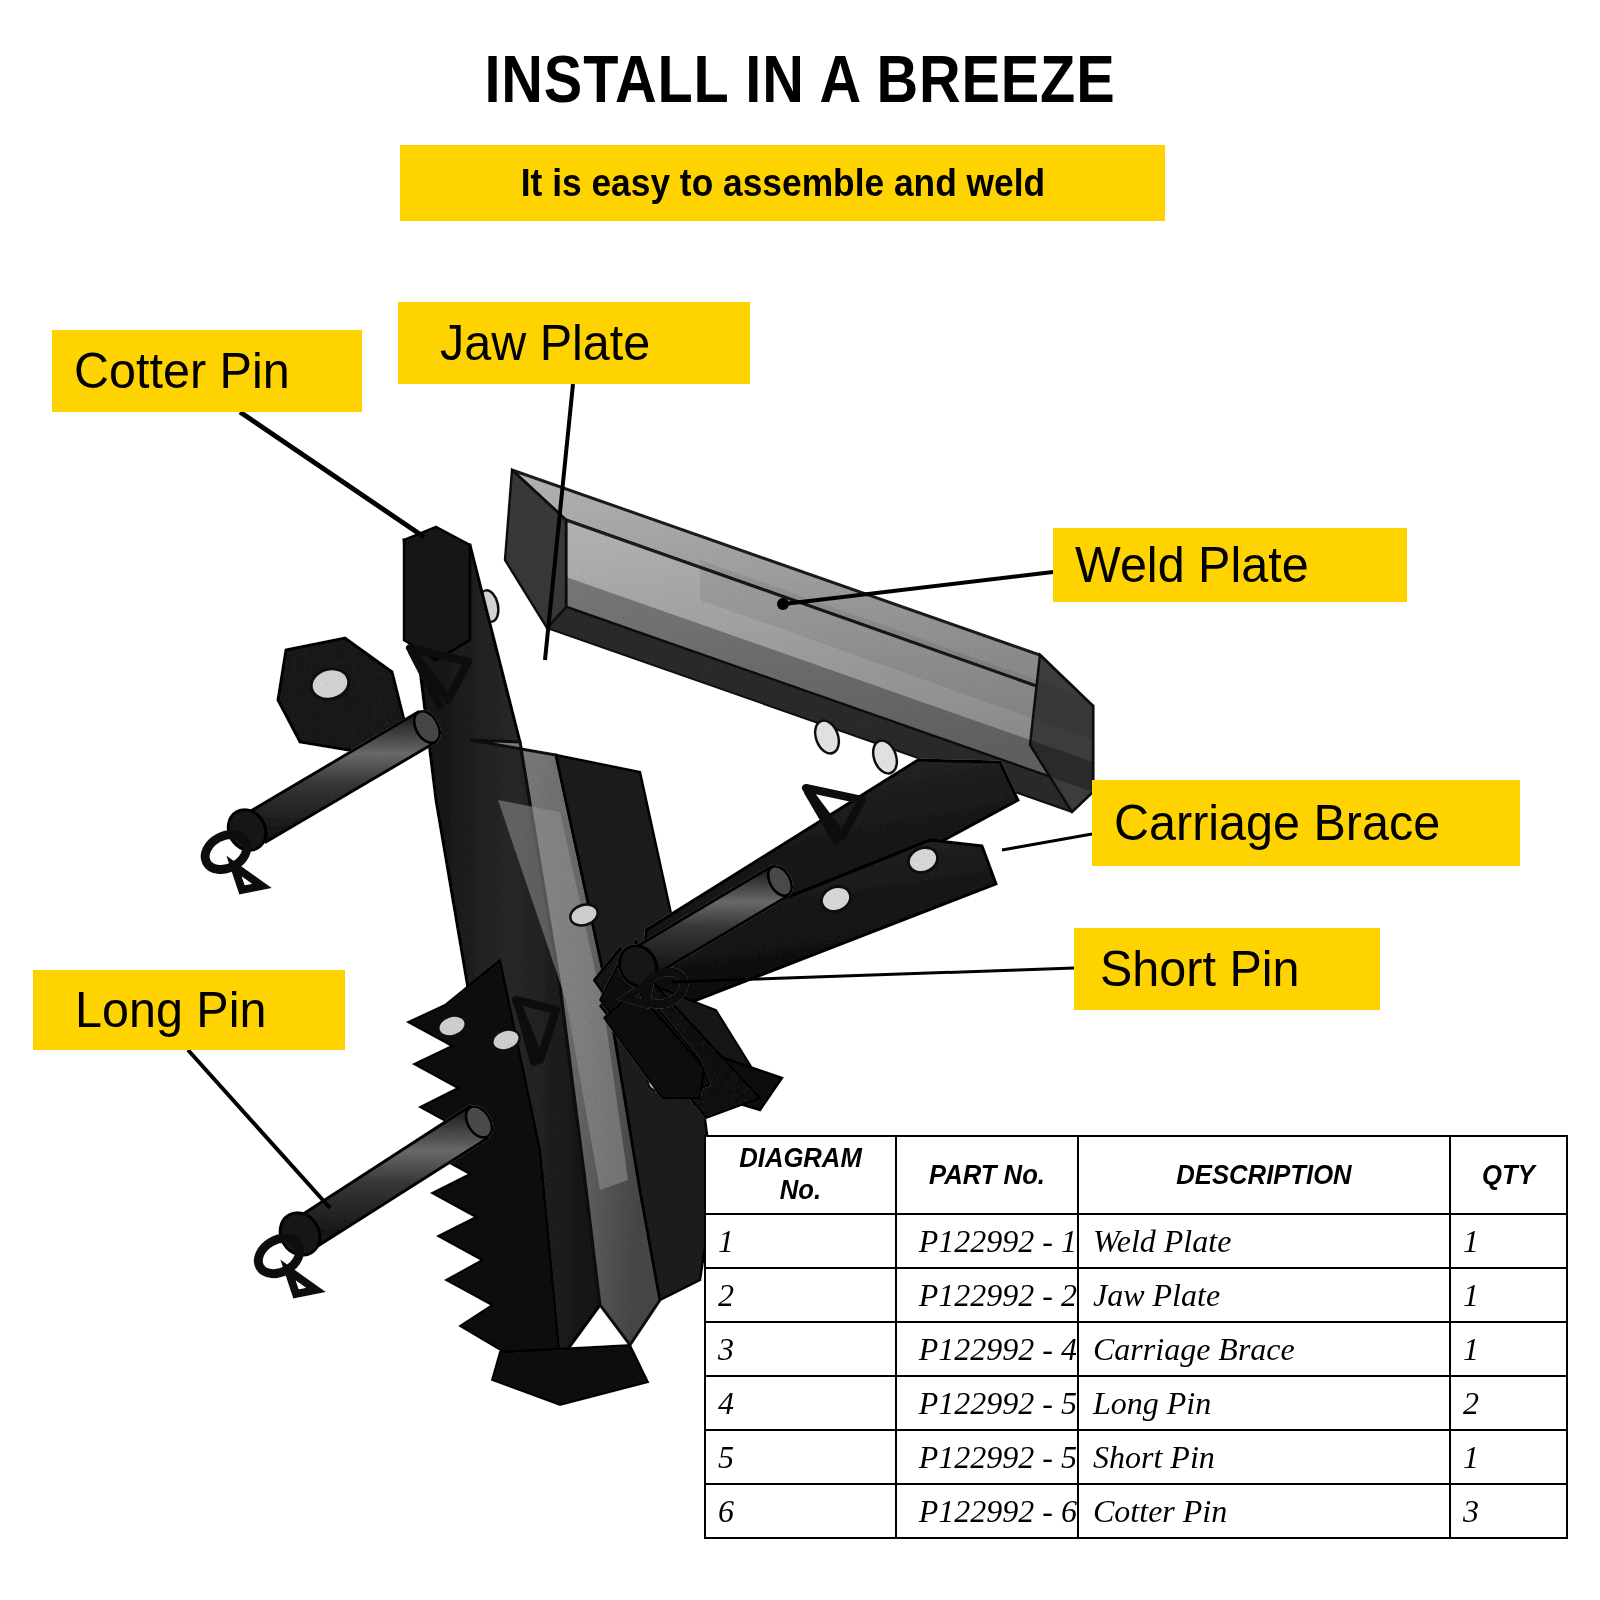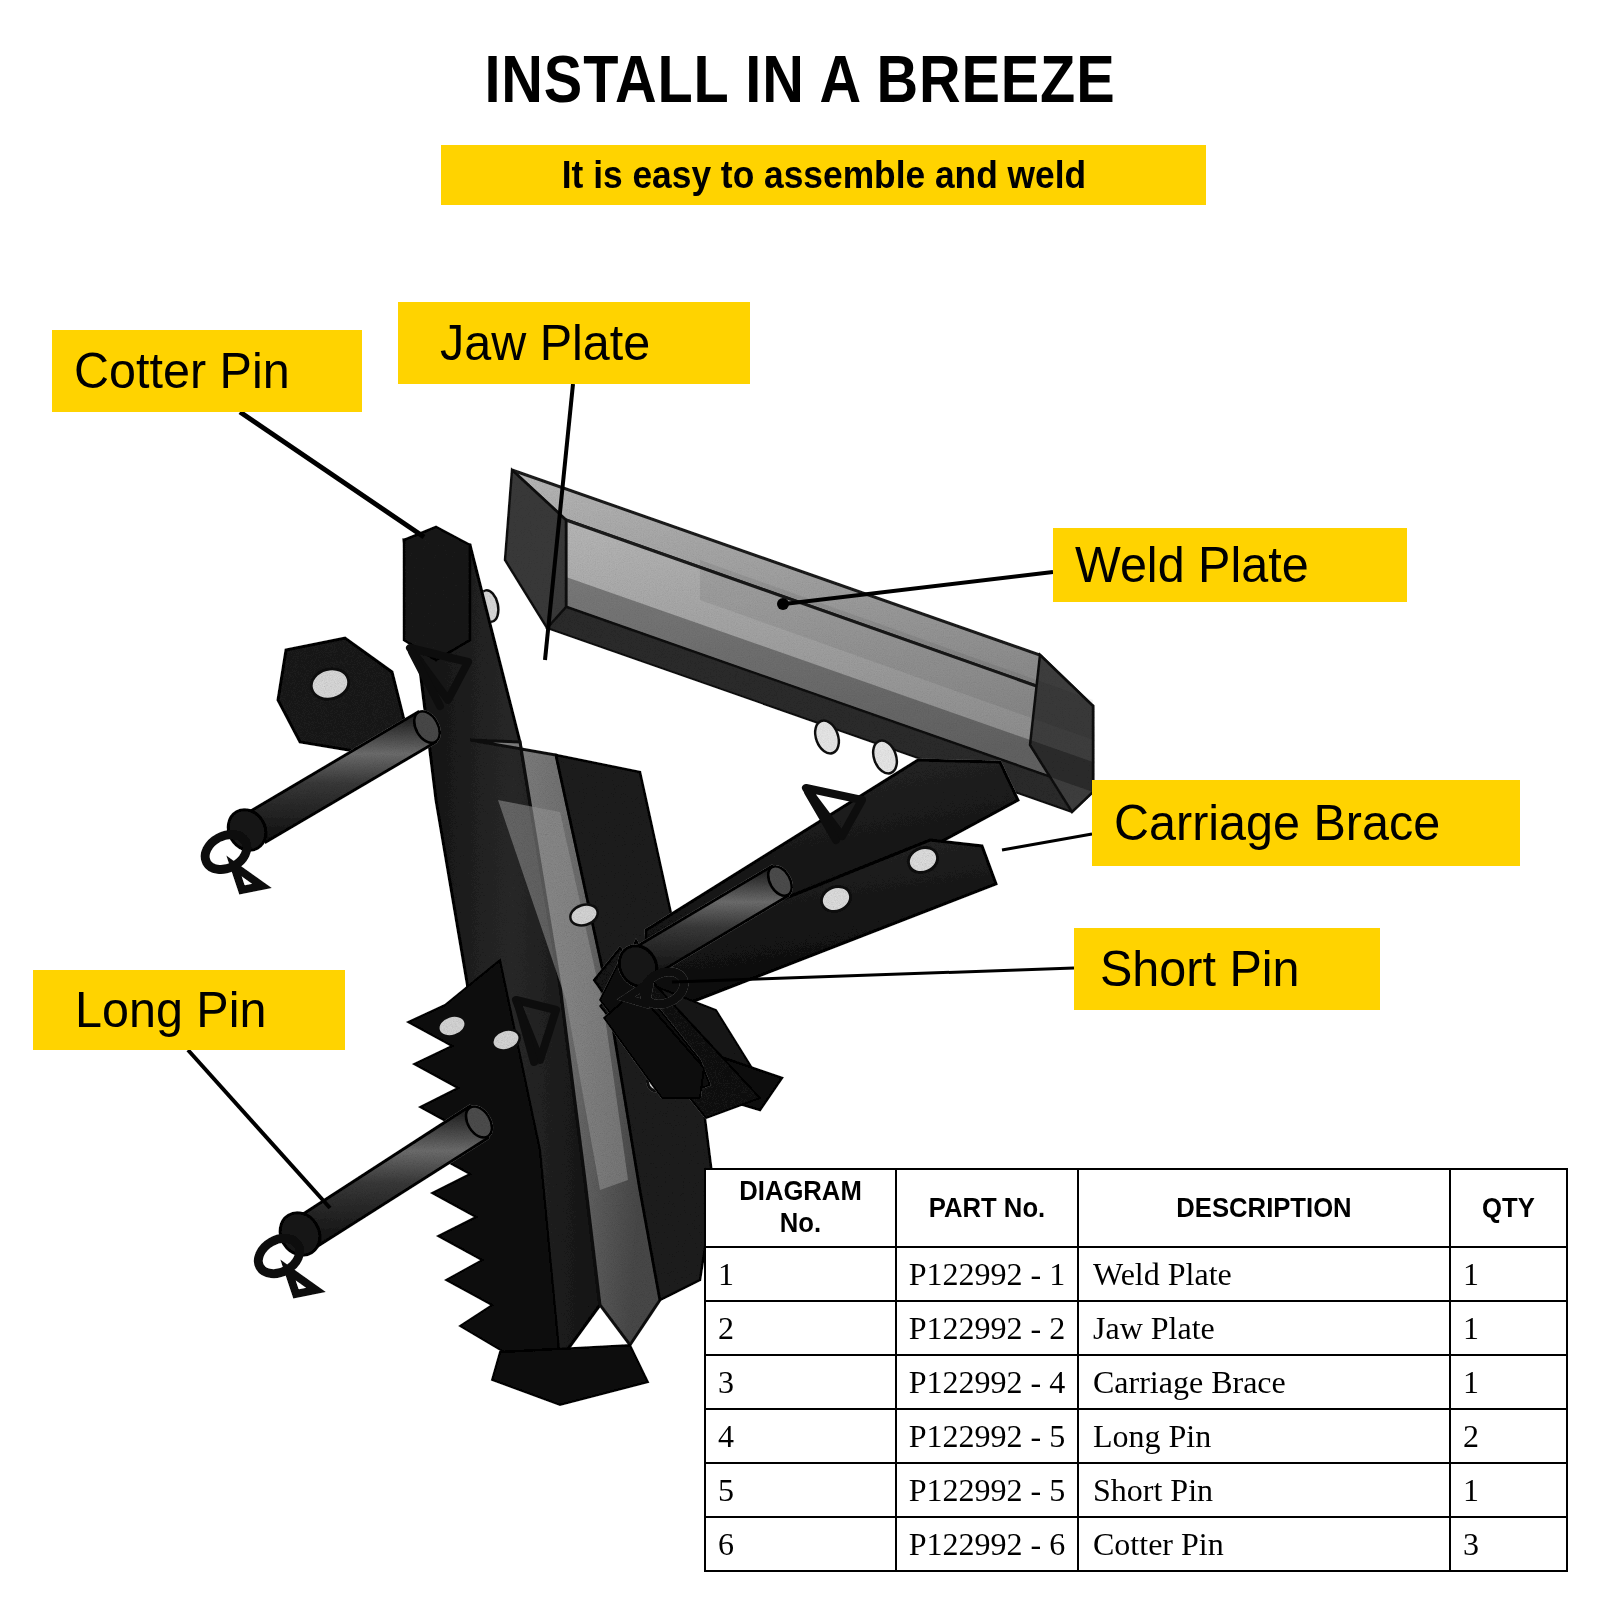--- a/index.html
+++ b/index.html
@@ -8,22 +8,22 @@
 
   
   #title{
     position:absolute;left:0;top:44px;width:1600px;text-align:center;
     font-family:"Liberation Sans",sans-serif;
     font-weight:bold;font-size:67px;letter-spacing:1px;
     transform:scaleX(0.86);transform-origin:50% 50%;
     line-height:1.05;color:#000;white-space:nowrap;
   }
   #subtitle-banner{
-    position:absolute;left:400px;top:145px;width:765px;height:60px;
-    background:#FFD300;display:flex;align-items:center;justify-content:center;margin-left:41px;
+    position:absolute;left:400px;top:145px;width:765px;height:76px;
+    background:#FFD300;display:flex;align-items:center;justify-content:center;
   }
   #subtitle-banner .txt{
     font-family:"Liberation Sans",sans-serif;font-weight:bold;font-size:38px;
     transform:scaleX(0.93);transform-origin:50% 50%;white-space:nowrap;color:#000;
   }
 
   
   .callout{
     position:absolute;background:#FFD300;display:flex;align-items:center;
     box-sizing:border-box;
@@ -38,43 +38,44 @@
   #callout-weld-plate{left:1053px;top:528px;  width:354px; height:74px; padding-left:22px;}
   #callout-carriage-brace{left:1092px;top:780px;width:428px;height:86px; padding-left:22px;}
   #callout-short-pin {left:1074px;top:928px;  width:306px;height:82px; padding-left:26px;}
   #callout-long-pin  {left:33px;  top:970px;  width:312px;height:80px; padding-left:42px;}
 
   
   #artwork{position:absolute;left:0;top:0;width:1600px;height:1600px;}
 
   
   #parts-table{
-    position:absolute;left:704px;top:1168px;width:854px;
+    position:absolute;left:704px;top:1135px;width:854px;
     border-collapse:collapse;background:#fff;
     table-layout:fixed;
+    font-style:italic;
   }
   #parts-table td,#parts-table th{
     border:2px solid #000;padding:0;vertical-align:middle;
   }
   #parts-table thead th{
     font-family:"Liberation Sans",sans-serif;font-weight:bold;font-size:27px;
     height:76px;text-align:center;letter-spacing:0px;
     transform:scaleX(0.95);
   }
   #parts-table thead th.lefthdr{text-align:center;}
   #parts-table tbody td{
     font-family:"Liberation Serif",serif;font-weight:400;font-size:32px;
     height:52px;
   }
   .c-diagram{width:189px;}
   .c-part{width:180px;}
   .c-desc{width:370px;}
   .c-qty{width:115px;}
   #parts-table tbody td.c-diagram{padding-left:12px;text-align:left;}
-  #parts-table tbody td.c-part{text-align:center;}
+  #parts-table tbody td.c-part{text-align:right;}
   #parts-table tbody td.c-desc{padding-left:14px;text-align:left;}
   #parts-table tbody td.c-qty{padding-left:12px;text-align:left;}
   .hdr-two-line{line-height:1.18;}
 </style>
 </head>
 <body>
 
 <div id="title">INSTALL IN A BREEZE</div>
 
 <div id="subtitle-banner">

